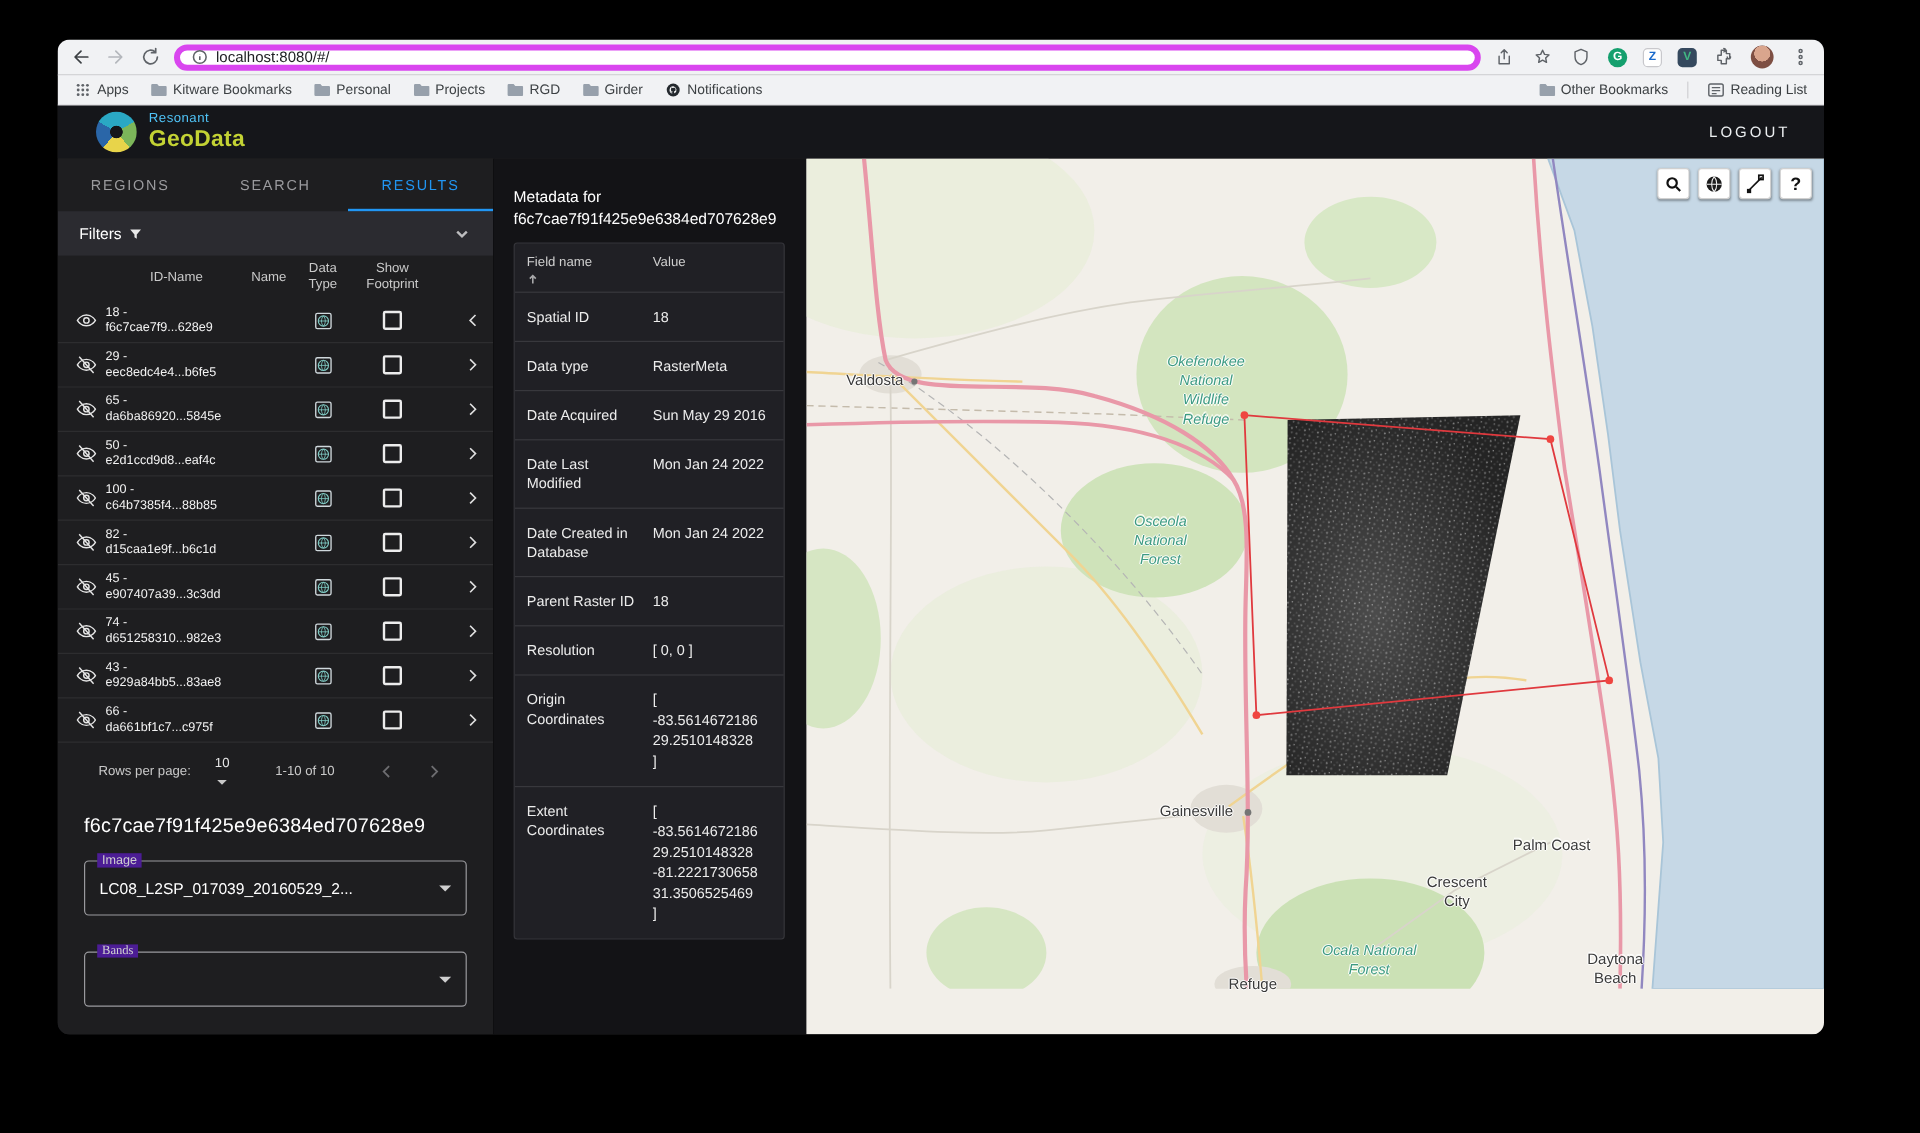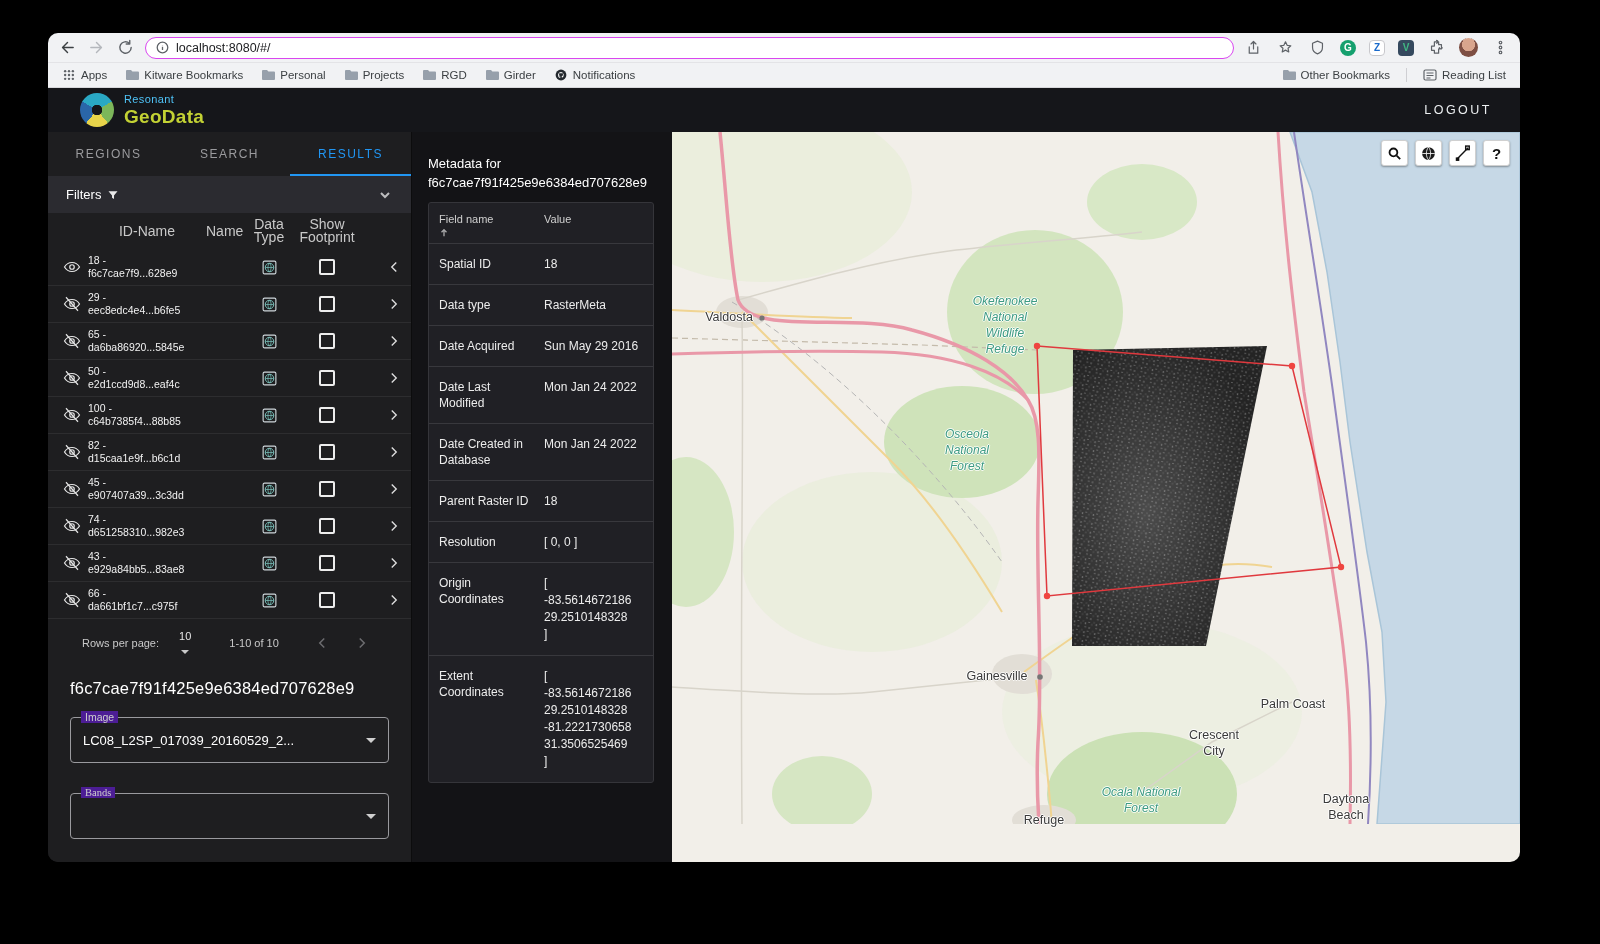--- a/index.html
+++ b/index.html
@@ -23,21 +23,21 @@
   .icon-x { width:14px; height:14px; stroke:#3c3c40; stroke-width:1.8; }
   .newtab { margin-left:10px; width:22px; height:22px; display:flex; align-items:center; justify-content:center; }
   .newtab svg { width:14px; height:14px; stroke:#b8b8bc; stroke-width:2; }
   .tabsearch { margin-left:auto; width:22px; height:22px; border-radius:50%; background:#3e3e43;
                display:flex; align-items:center; justify-content:center; }
   .tabsearch svg { width:11px; height:11px; stroke:#cfcfd3; stroke-width:2; fill:none; }
 
   .toolbar { height:29px; background:#f1f2f4; display:flex; align-items:center; padding:0 10px; gap:10px; flex:0 0 auto; }
   .nav-ic { width:19px; height:19px; display:flex; align-items:center; justify-content:center; }
   .nav-ic svg { width:17px; height:17px; fill:none; stroke-width:2; stroke-linecap:round; stroke-linejoin:round; }
-  .omnibox { flex:1; height:22px; background:#ffffff; border:1px solid #d946ef; border-radius:12px;
+  .omnibox { flex:1; height:22px; background:#ffffff; border:5px solid #d946ef; border-radius:12px;
              display:flex; align-items:center; padding:0 10px; gap:7px; }
   .omnibox svg { width:13px; height:13px; stroke:#5f6368; fill:none; stroke-width:1.6; }
   .url { font-size:12.5px; color:#202124; white-space:nowrap; }
   .actions { display:flex; align-items:center; gap:13px; }
   .act { width:19px; height:19px; display:flex; align-items:center; justify-content:center; font-size:11px; }
   .act svg { width:17px; height:17px; fill:none; stroke:#5f6368; stroke-width:1.7; stroke-linecap:round; stroke-linejoin:round; }
   .ext-badge { width:16px; height:16px; border-radius:4px; display:flex; align-items:center; justify-content:center;
                font-size:10px; font-weight:bold; color:#fff; }
   .ext-g { background:#15a06e; border-radius:50%; }
   .ext-z { background:#fff; color:#1a6acb; border:1px solid #c8c8cc; }
@@ -72,21 +72,21 @@
   .side-tab { flex:1; display:flex; align-items:center; justify-content:center; font-size:12px; letter-spacing:1.5px;
               color:#9b9b9e; position:relative; }
   .side-tab.active { color:#2196f3; }
   .side-tab.active::after { content:""; position:absolute; left:0; right:0; bottom:0; height:2px; background:#2196f3; }
   .filters-bar { height:37px; background:#2b2b30; display:flex; align-items:center; padding:0 18px; flex:0 0 auto; }
   .filters-label { color:#fff; font-size:13px; }
   .funnel { width:12px; height:12px; margin-left:6px; fill:#e8e8e8; }
   .filters-chev { margin-left:auto; width:16px; height:16px; stroke:#bdbdbf; stroke-width:2; fill:none; }
 
   .grid-row { display:grid; grid-template-columns:32px 118px 36px 54px 62px 1fr; align-items:center; padding:0 6px 0 8px; }
-  .grid-head { height:36px; font-size:14px; color:#c9c9c9; white-space:pre-line; text-align:center; line-height:13px; flex:0 0 auto; }
+  .grid-head { height:36px; font-size:11px; color:#c9c9c9; white-space:pre-line; text-align:center; line-height:13px; flex:0 0 auto; }
   .row { height:37px; border-bottom:1px solid rgba(255,255,255,.07); }
   .eye svg { width:18px; height:18px; stroke:#e6e6e6; stroke-width:1.6; fill:none; display:block; margin:auto; }
   .id-cell { font-size:10.5px; line-height:13px; color:#f2f2f2; overflow:hidden; white-space:nowrap; }
   .dt-ic { width:17px; height:17px; margin:auto; display:block; }
   .cbx { width:16px; height:16px; border:2px solid #ededed; border-radius:2px; margin:auto; }
   .chev { justify-self:end; width:18px; height:18px; stroke:#e0e0e0; stroke-width:1.8; fill:none; margin-right:2px; }
 
   .pagination { height:48px; display:flex; align-items:center; color:#c9c9c9; font-size:11px; padding-left:34px; flex:0 0 auto; }
   .pp-select { margin-left:20px; display:flex; align-items:center; gap:5px; color:#e6e6e6;flex-direction:column; }
   .pp-select svg { width:10px; height:10px; fill:#c9c9c9; }

